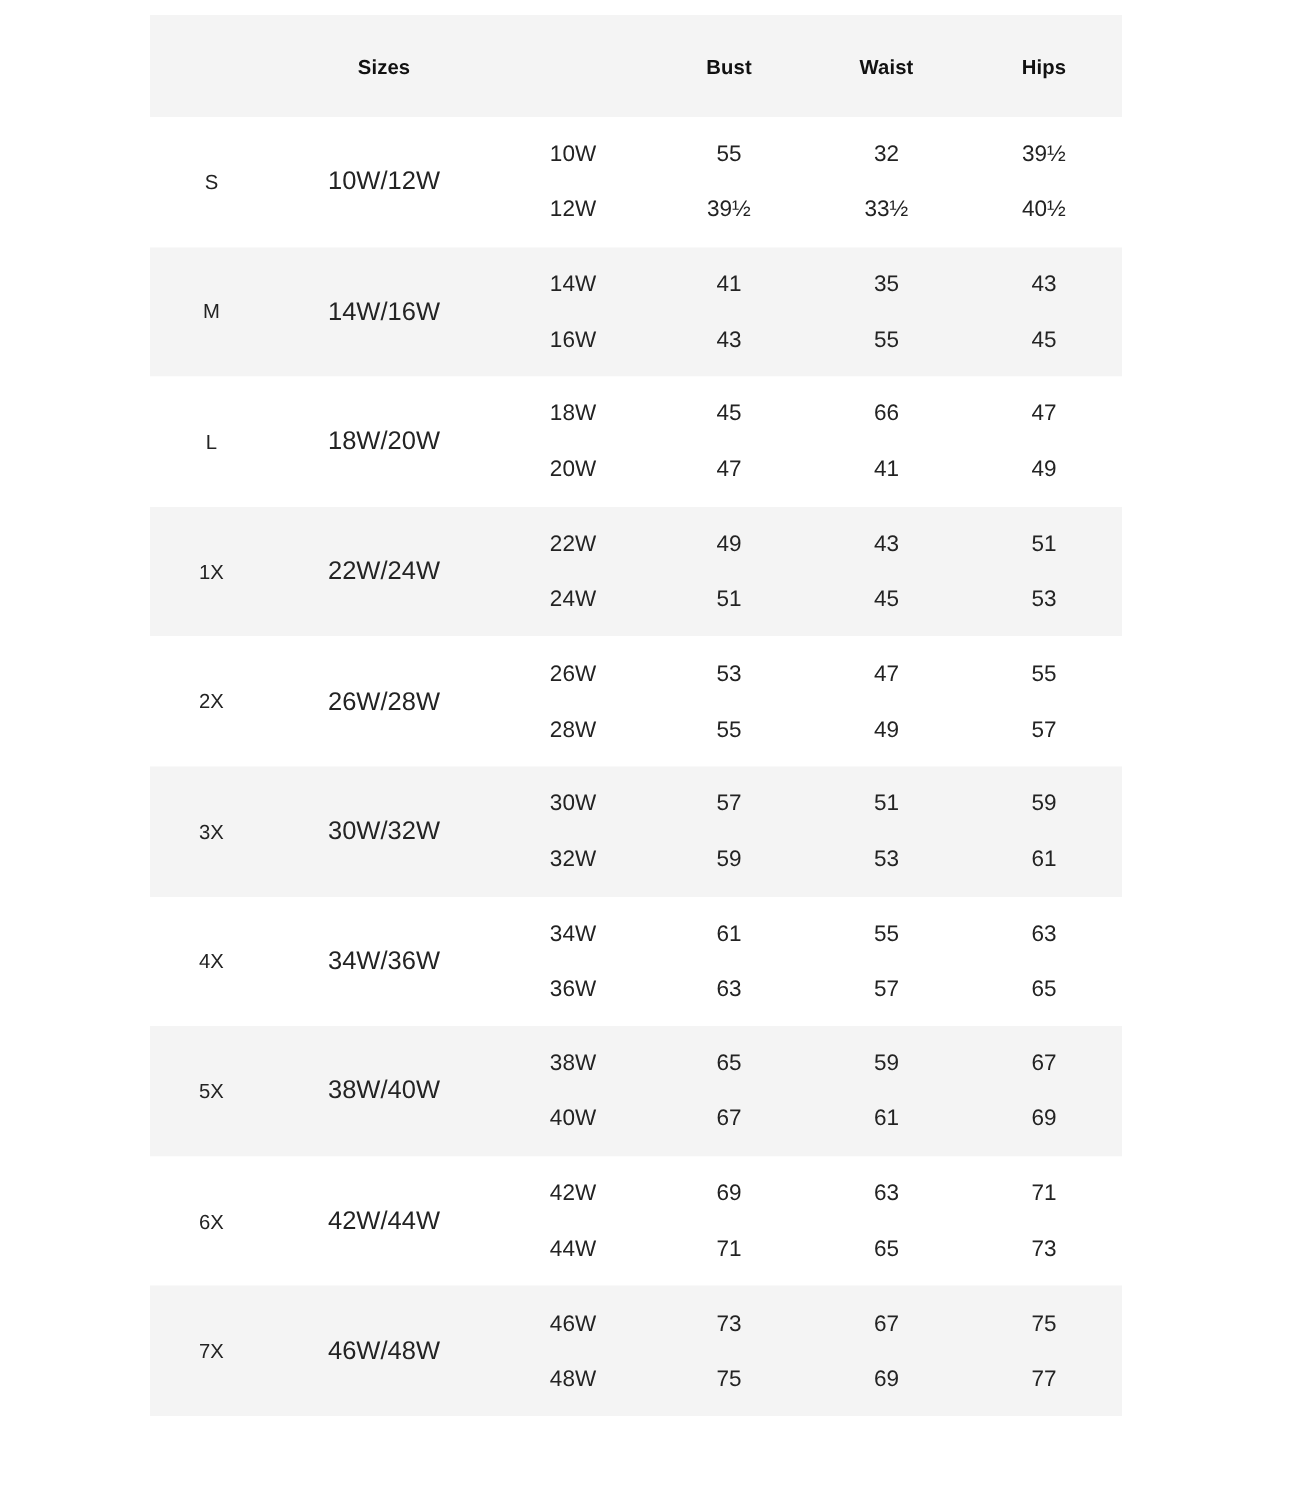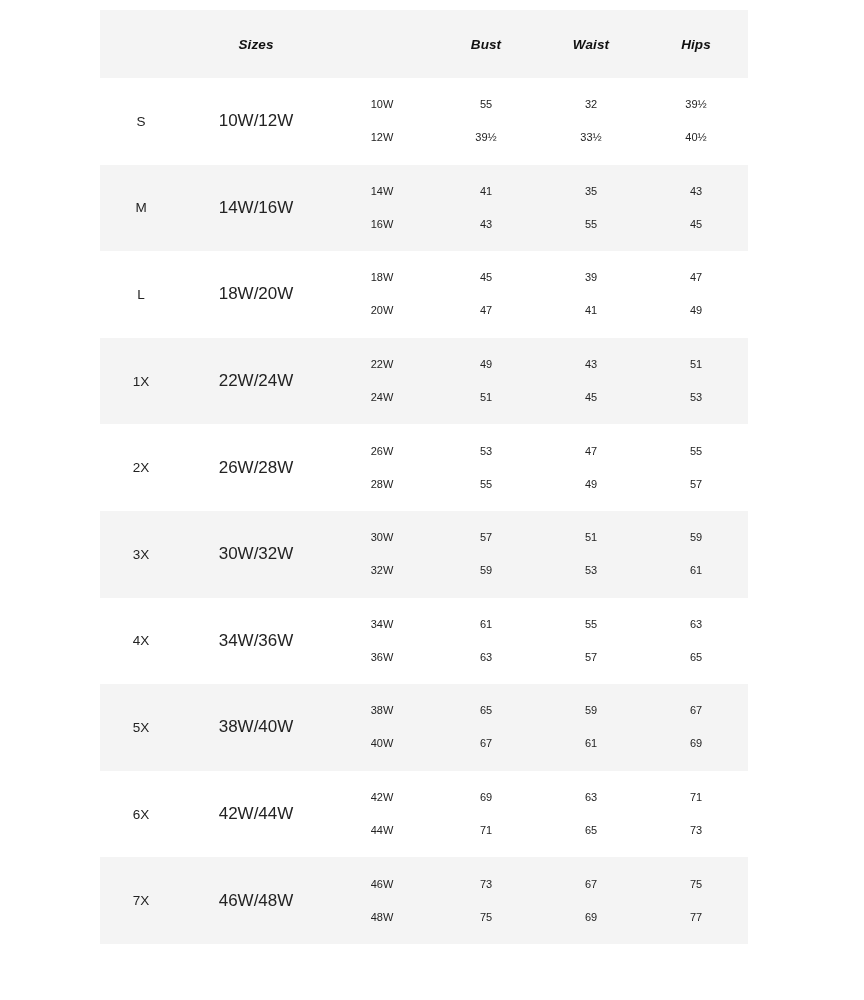--- a/index.html
+++ b/index.html
@@ -31,21 +31,20 @@
   table.size-table col.c-size   { width: 82px; }
   table.size-table col.c-range  { width: 148px; }
   table.size-table col.c-sub    { width: 104px; }
   table.size-table col.c-bust   { width: 104px; }
   table.size-table col.c-waist  { width: 106px; }
   table.size-table col.c-hips   { width: 104px; }
 
   thead tr.header-row {
     background: #f4f4f4;
     height: 68px;
-    font-style: italic;
   }
 
   thead th {
     font-size: 13.5px;
     font-weight: bold;
     color: #111111;
     text-align: center;
     padding: 0;
     vertical-align: middle;
     letter-spacing: 0.1px;
@@ -55,21 +54,21 @@
   tbody tr.data-row {
     height: 86.6px;
   }
   tbody tr.row-shaded { background: #f4f4f4; }
   tbody tr.row-plain  { background: #ffffff; }
 
   tbody td {
     padding: 0;
     vertical-align: middle;
     text-align: center;
-    font-size: 11px;
+    font-size: 15px;
     font-weight: normal;
     color: #232323;
   }
 
   td.cell-size  { font-size: 13.5px; }
   td.cell-range { font-size: 17px; }
 
   .stack {
     display: flex;
     flex-direction: column;
@@ -173,21 +172,21 @@
           </div>
         </td>
         <td>
           <div class="stack">
             <span>45</span>
             <span>47</span>
           </div>
         </td>
         <td>
           <div class="stack">
-            <span>39</span>
+            <span>66</span>
             <span>41</span>
           </div>
         </td>
         <td>
           <div class="stack">
             <span>47</span>
             <span>49</span>
           </div>
         </td>
       </tr>

